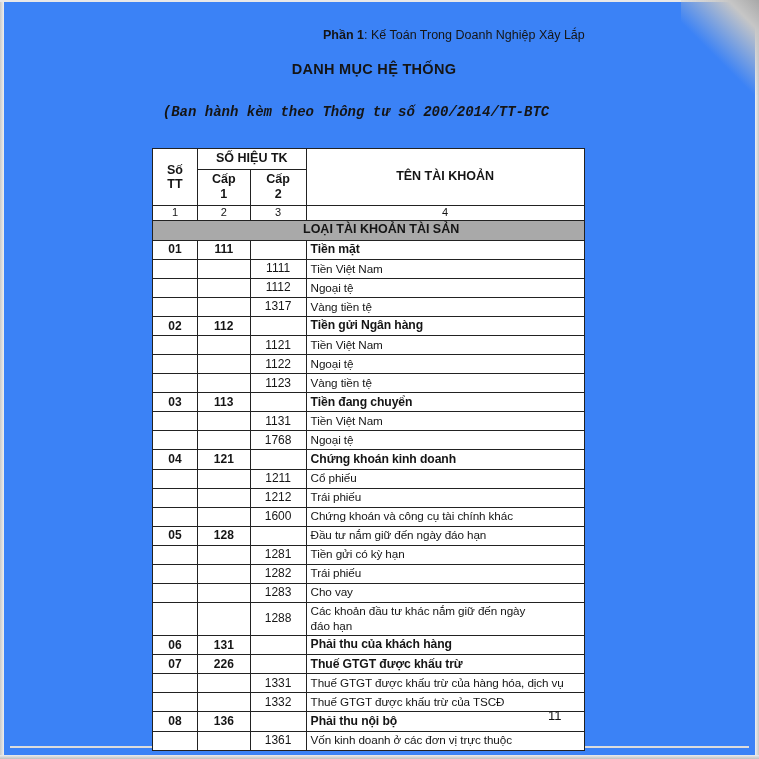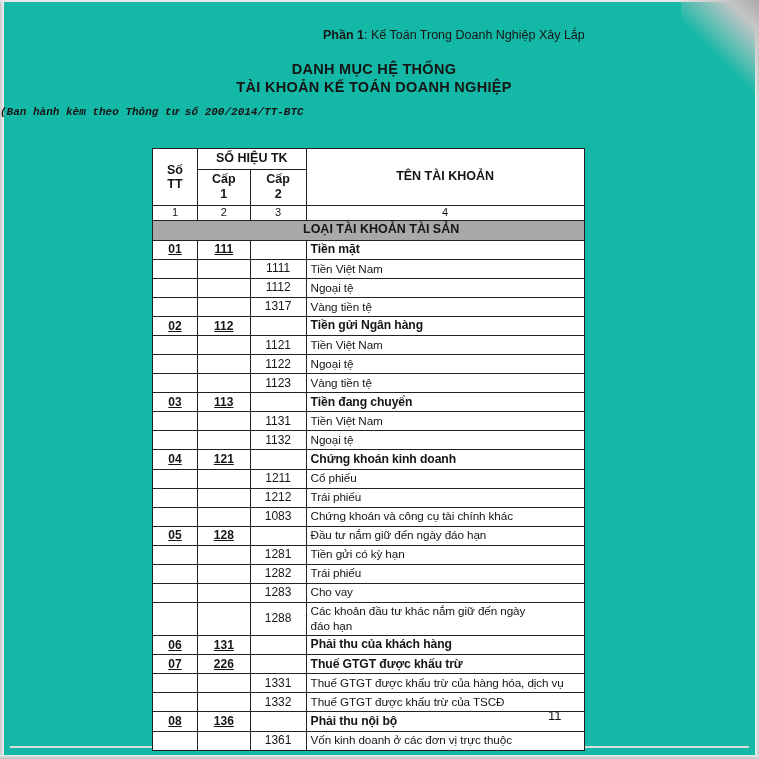--- a/index.html
+++ b/index.html
@@ -2,58 +2,58 @@
 <html style="--section-bg: #a9a9a9;"><head>
 <meta charset="utf-8">
 <style>
   * { box-sizing: border-box; }
   html,body { margin:0; padding:0; }
   body {
     width:759px; height:759px; position:relative; overflow:hidden;
     background:#ffffff; color:#151515;
     font-family:"Liberation Sans", sans-serif;
   }
-  .sheet { position:absolute; inset:0; background:#14b8a6; }
+  .sheet { position:absolute; inset:0; background:#3b82f6; }
 
   
   .edge-left   { position:absolute; left:0; top:0; width:4px; height:100%; background:linear-gradient(90deg,#c9c9c9,#efefef); }
   .edge-right  { position:absolute; right:0; top:0; width:4px; height:100%; background:linear-gradient(270deg,#c9c9c9,#efefef); }
   .edge-bottom { position:absolute; left:0; bottom:0; width:100%; height:4px; background:linear-gradient(0deg,#c0c0c0,#ececec); }
   .edge-top    { position:absolute; left:0; top:0; width:100%; height:2px; background:#e8e8e8; }
   .scan-line   { position:absolute; left:10px; right:10px; top:746px; height:2px; background:#dcdcdc; }
   .corner-shadow {
     position:absolute; top:0; right:0; width:78px; height:95px;
     background:linear-gradient(225deg,#8f8f8f -15%,#c6c6c6 18%,rgba(255,255,255,0) 58%);
   }
 
   .header-line { position:absolute; top:28px; left:323px; font-size:12.5px; white-space:nowrap; }
   .header-line .hb { font-weight:bold; }
 
   .title {
     position:absolute; top:60px; left:12px; width:724px; text-align:center;
     font-weight:bold; font-size:14.5px; letter-spacing:.3px; line-height:18px;
   }
   .decree {
-    position:absolute; top:103px; left:0; width:712px; 
+    position:absolute; top:103px; left:0; width:712px; text-align:center;
     font-family:"Liberation Mono", monospace; font-style:italic; font-weight:bold;
-    font-size:11px; line-height:18px;
+    font-size:14px; line-height:18px;
   }
 
   table.acct-table {
     position:absolute; left:152px; top:148px;
     border-collapse:collapse; background:#fff; table-layout:fixed;
   }
   .acct-table th, .acct-table td {
     border:1px solid #222; vertical-align:middle; line-height:1.25;
   }
   .acct-table th { font-size:12.5px; font-weight:bold; text-align:center; padding:2px 14px; }
   .acct-table td { font-size:12px; padding:1.5px 4px; height:18px; }
   th.stt { white-space:pre-line; line-height:14px; }
   .c   { text-align:center; }
-  .num { font-weight:bold;text-decoration:underline; }
+  .num { font-weight:bold; }
   td.name { text-align:left; font-size:11.7px; letter-spacing:-0.1px; white-space:nowrap; }
   td.name .b { font-weight:bold; font-size:12.2px; }
   td.name .wrap { display:inline-block; width:225px; white-space:normal; vertical-align:top; }
   tr.index-row td { height:14px; padding:0 2px; font-size:11px; text-align:center; }
   tr.section-row td {
     background:var(--section-bg,#a9a9a9); font-weight:bold; font-size:12.5px;
     padding-left:150px; height:20px; text-align:left;margin-left:16px;
   }
   .page-num { position:absolute; top:708px; left:548px; font-weight:normal; font-size:13px; }
 </style>
@@ -68,21 +68,20 @@
   <div class="edge-top"></div>
   <div class="scan-line"></div>
   <div class="corner-shadow"></div>
 
   <div class="header-line">
     <span class="hb">Phần 1</span><span>: Kế Toán Trong Doanh Nghiệp Xây Lắp</span>
   </div>
 
   <div class="title">
     <div>DANH MỤC HỆ THỐNG</div>
-    <div>TÀI KHOẢN KẾ TOÁN DOANH NGHIỆP</div>
   </div>
 
   <div class="decree">
     <div>(Ban hành kèm theo Thông tư số 200/2014/TT-BTC</div>
   </div>
 
   <table class="acct-table">
     <colgroup>
       <col style="width:38px">
         <col style="width:50px">
@@ -167,21 +166,21 @@
         </tr>
         <tr>
           <td class="c num"></td>
           <td class="c num"></td>
           <td class="c">1131</td>
           <td class="name"><span>Tiền Việt Nam</span></td>
         </tr>
         <tr>
           <td class="c num"></td>
           <td class="c num"></td>
-          <td class="c">1132</td>
+          <td class="c">1768</td>
           <td class="name"><span>Ngoại tệ</span></td>
         </tr>
         <tr>
           <td class="c num">04</td>
           <td class="c num">121</td>
           <td class="c"></td>
           <td class="name"><span class="b">Chứng khoán kinh doanh</span></td>
         </tr>
         <tr>
           <td class="c num"></td>
@@ -191,21 +190,21 @@
         </tr>
         <tr>
           <td class="c num"></td>
           <td class="c num"></td>
           <td class="c">1212</td>
           <td class="name"><span>Trái phiếu</span></td>
         </tr>
         <tr>
           <td class="c num"></td>
           <td class="c num"></td>
-          <td class="c">1083</td>
+          <td class="c">1600</td>
           <td class="name"><span>Chứng khoán và công cụ tài chính khác</span></td>
         </tr>
         <tr>
           <td class="c num">05</td>
           <td class="c num">128</td>
           <td class="c"></td>
           <td class="name"><span>Đầu tư nắm giữ đến ngày đáo hạn</span></td>
         </tr>
         <tr>
           <td class="c num"></td>

